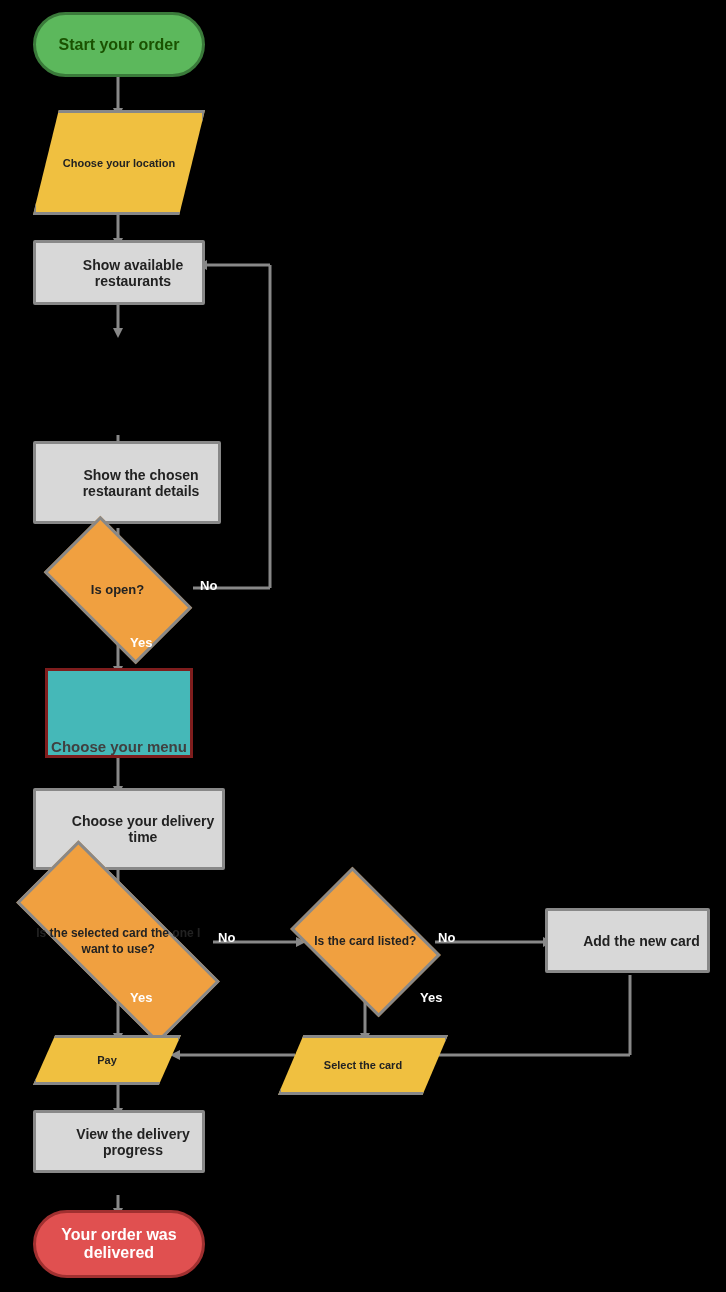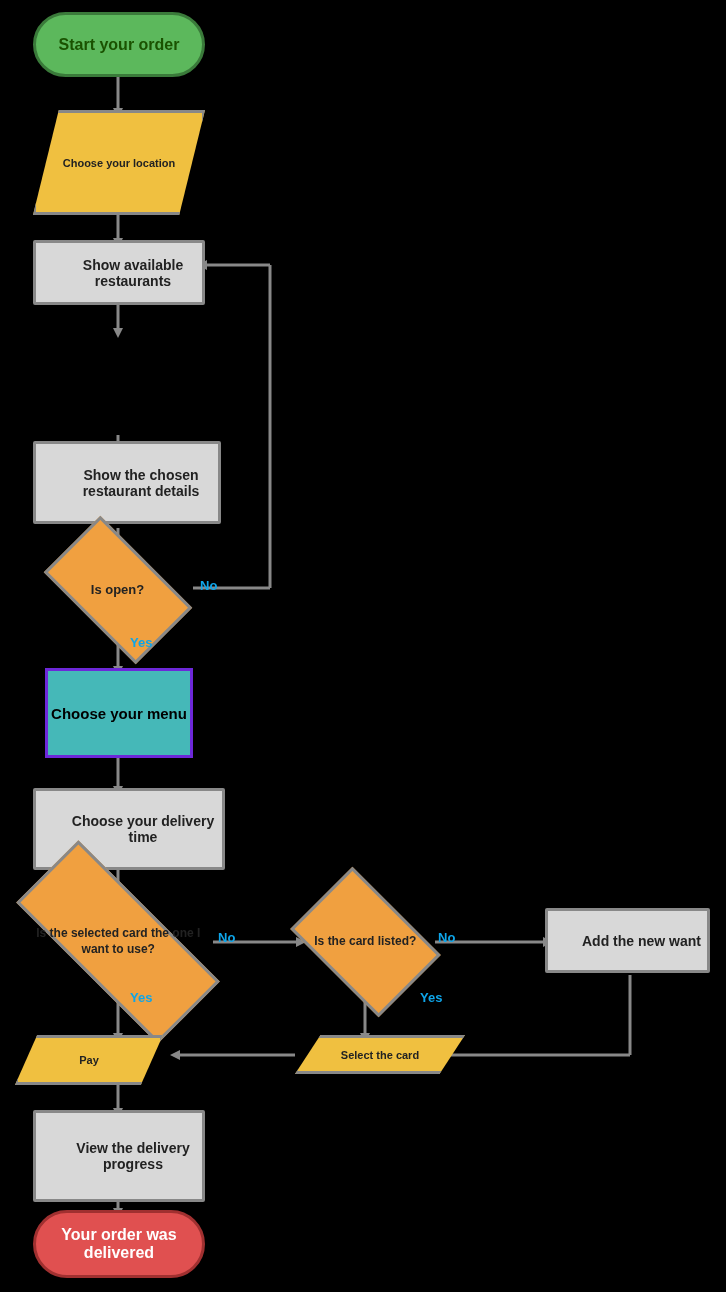--- a/index.html
+++ b/index.html
@@ -49,40 +49,41 @@
     .rect-gray {
       background: #d8d8d8;
       border: 3px solid #888;
       color: #222;
       font-size: 14px;
       border-radius: 2px;
       padding-left: 28px;
     }
     .rect-teal {
       background: #45b8b8;
-      border: 3px solid #6d28d9;
-      color: #000000;
+      border: 3px solid #7f1d1d;
+      color: #404040;
       font-size: 15px;
+      align-items: flex-end;
     }
     .diamond {
       background: #f0a040;
       border: 3px solid #888;
       transform: rotate(45deg);
       color: #222;
     }
     .diamond-label {
       transform: rotate(-45deg);
       font-size: 13px;
       font-weight: bold;
       text-align: center;
       line-height: 1.3;
     }
     .arrow-label {
       position: absolute;
-      color: #0ea5e9;
+      color: #ffffff;
       font-size: 13px;
       font-weight: bold;
     }
     
     .arrows-svg {
       position: absolute;
       top: 0;
       left: 0;
       width: 726px;
       height: 1292px;
@@ -193,32 +194,32 @@
 
   <div class="node diamond" style="left:303px; top:898px; width:125px; height:88px;">
     <span class="diamond-label" style="font-size:12px;">Is the card listed?</span>
   </div>
 
   <div class="arrow-label" style="left:438px; top:930px;">No</div>
 
   <div class="arrow-label" style="left:420px; top:990px;">Yes</div>
 
   <div class="node rect-gray" style="left:545px; top:908px; width:165px; height:65px;">
-    <span>Add the new want</span>
-  </div>
-
-  <div class="node trapezoid-yellow" style="left:15px; top:1035px; width:148px; height:50px;">
+    <span>Add the new card</span>
+  </div>
+
+  <div class="node trapezoid-yellow" style="left:33px; top:1035px; width:148px; height:50px;">
     <span>Pay</span>
   </div>
 
-  <div class="node trapezoid-yellow" style="left:295px; top:1035px; width:170px; height:39px;">
+  <div class="node trapezoid-yellow" style="left:278px; top:1035px; width:170px; height:60px;">
     <span>Select the card</span>
   </div>
 
-  <div class="node rect-gray" style="left:33px; top:1110px; width:172px; height:92px;">
+  <div class="node rect-gray" style="left:33px; top:1110px; width:172px; height:63px;">
     <span>View the delivery progress</span>
   </div>
 
   <div class="node pill pill-red" style="left:33px; top:1210px; width:172px; height:68px;">
     <span>Your order was delivered</span>
   </div>
 
 </div>
 
 </body></html>

